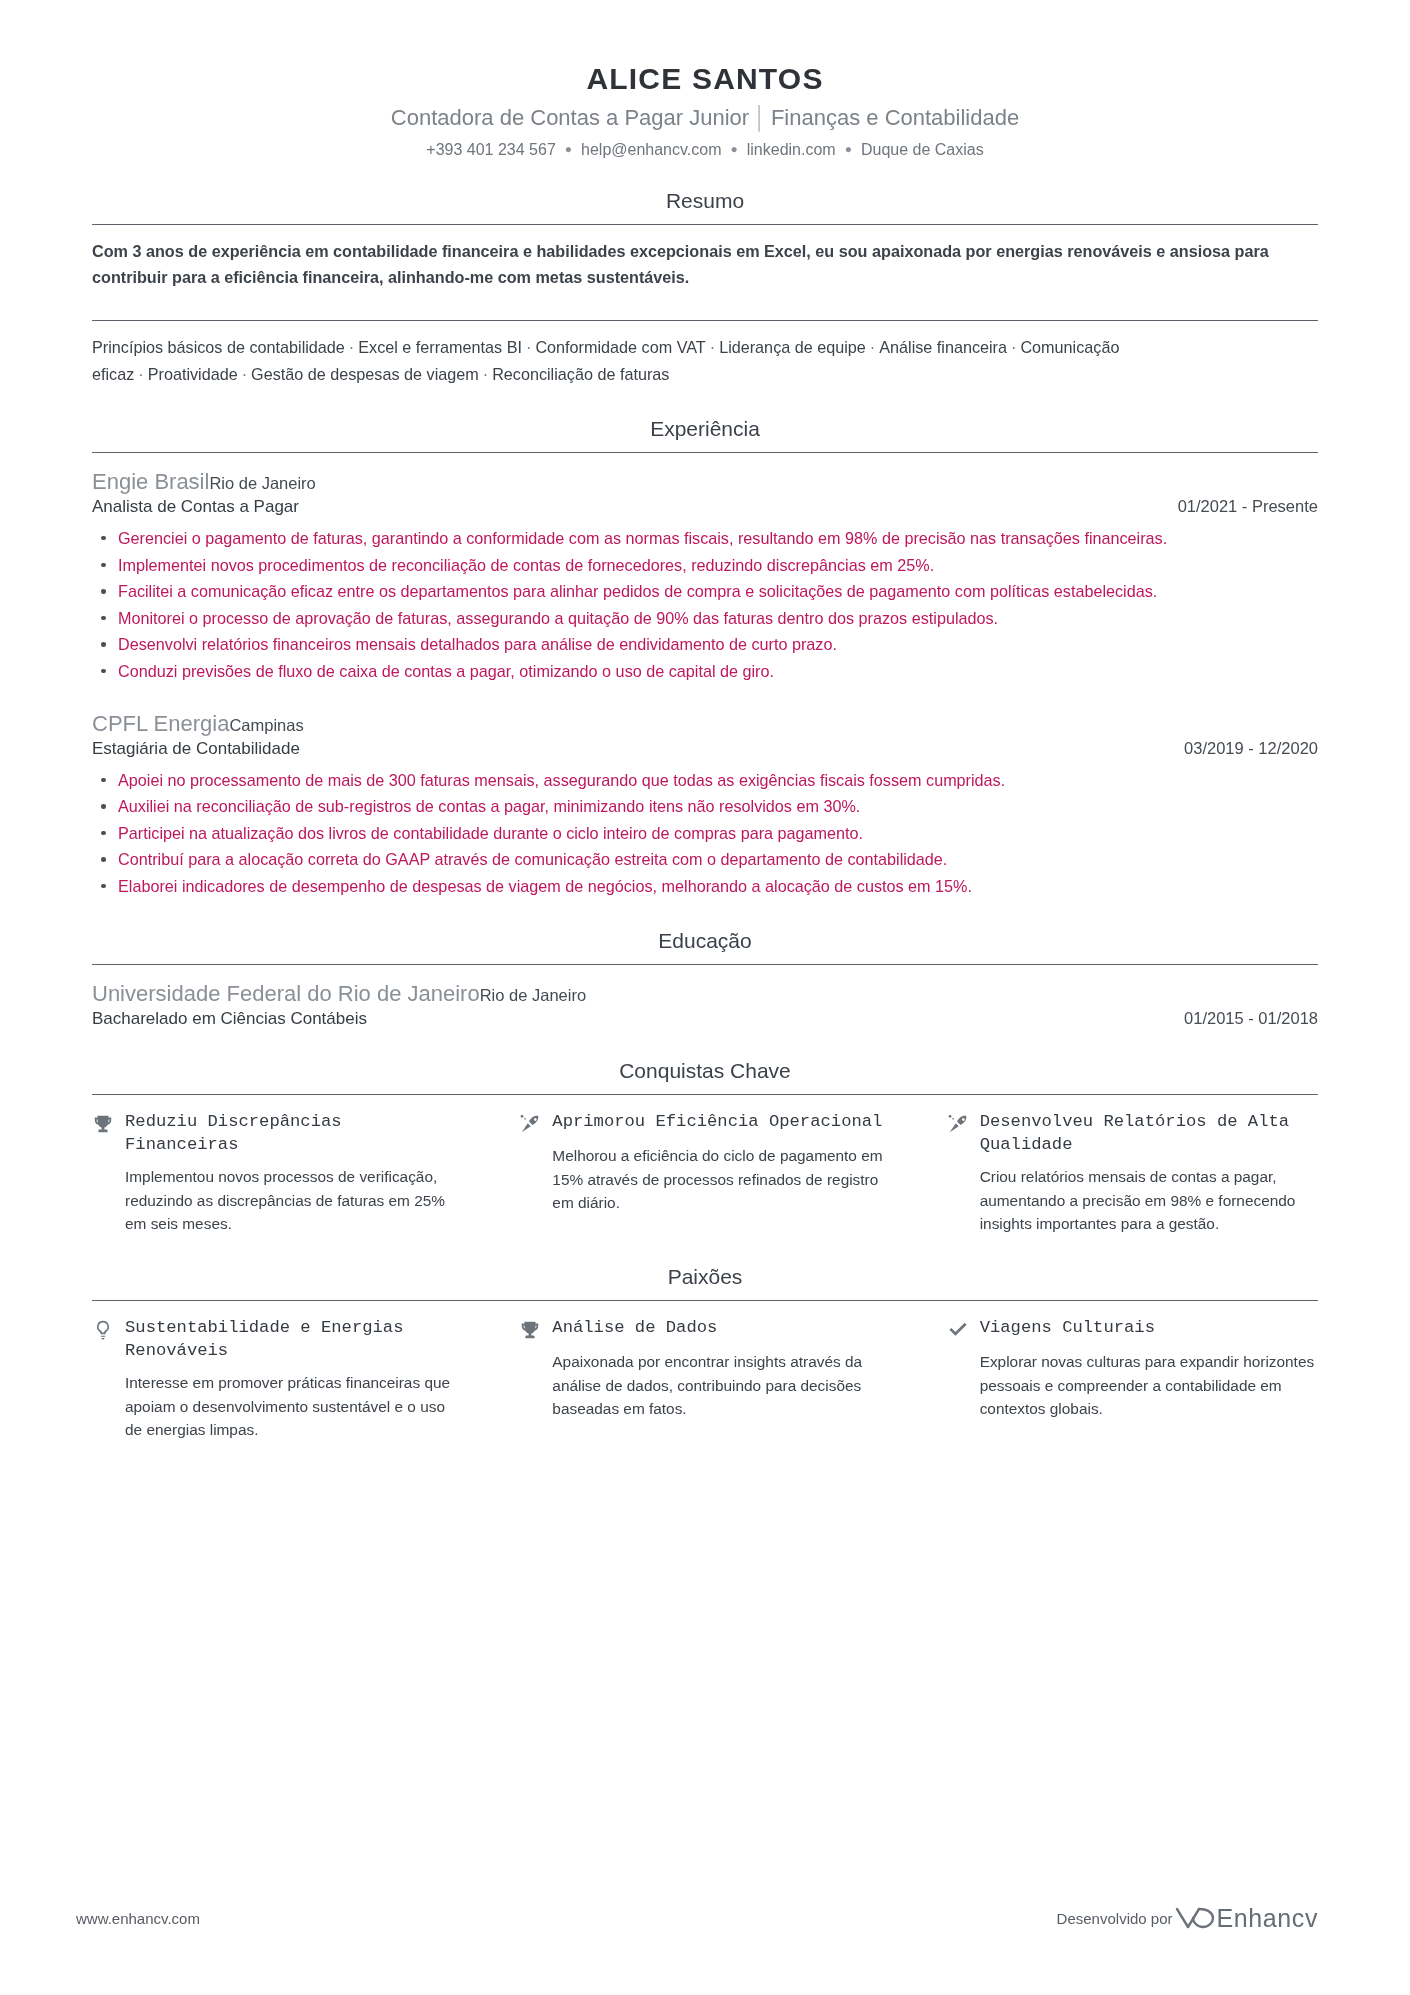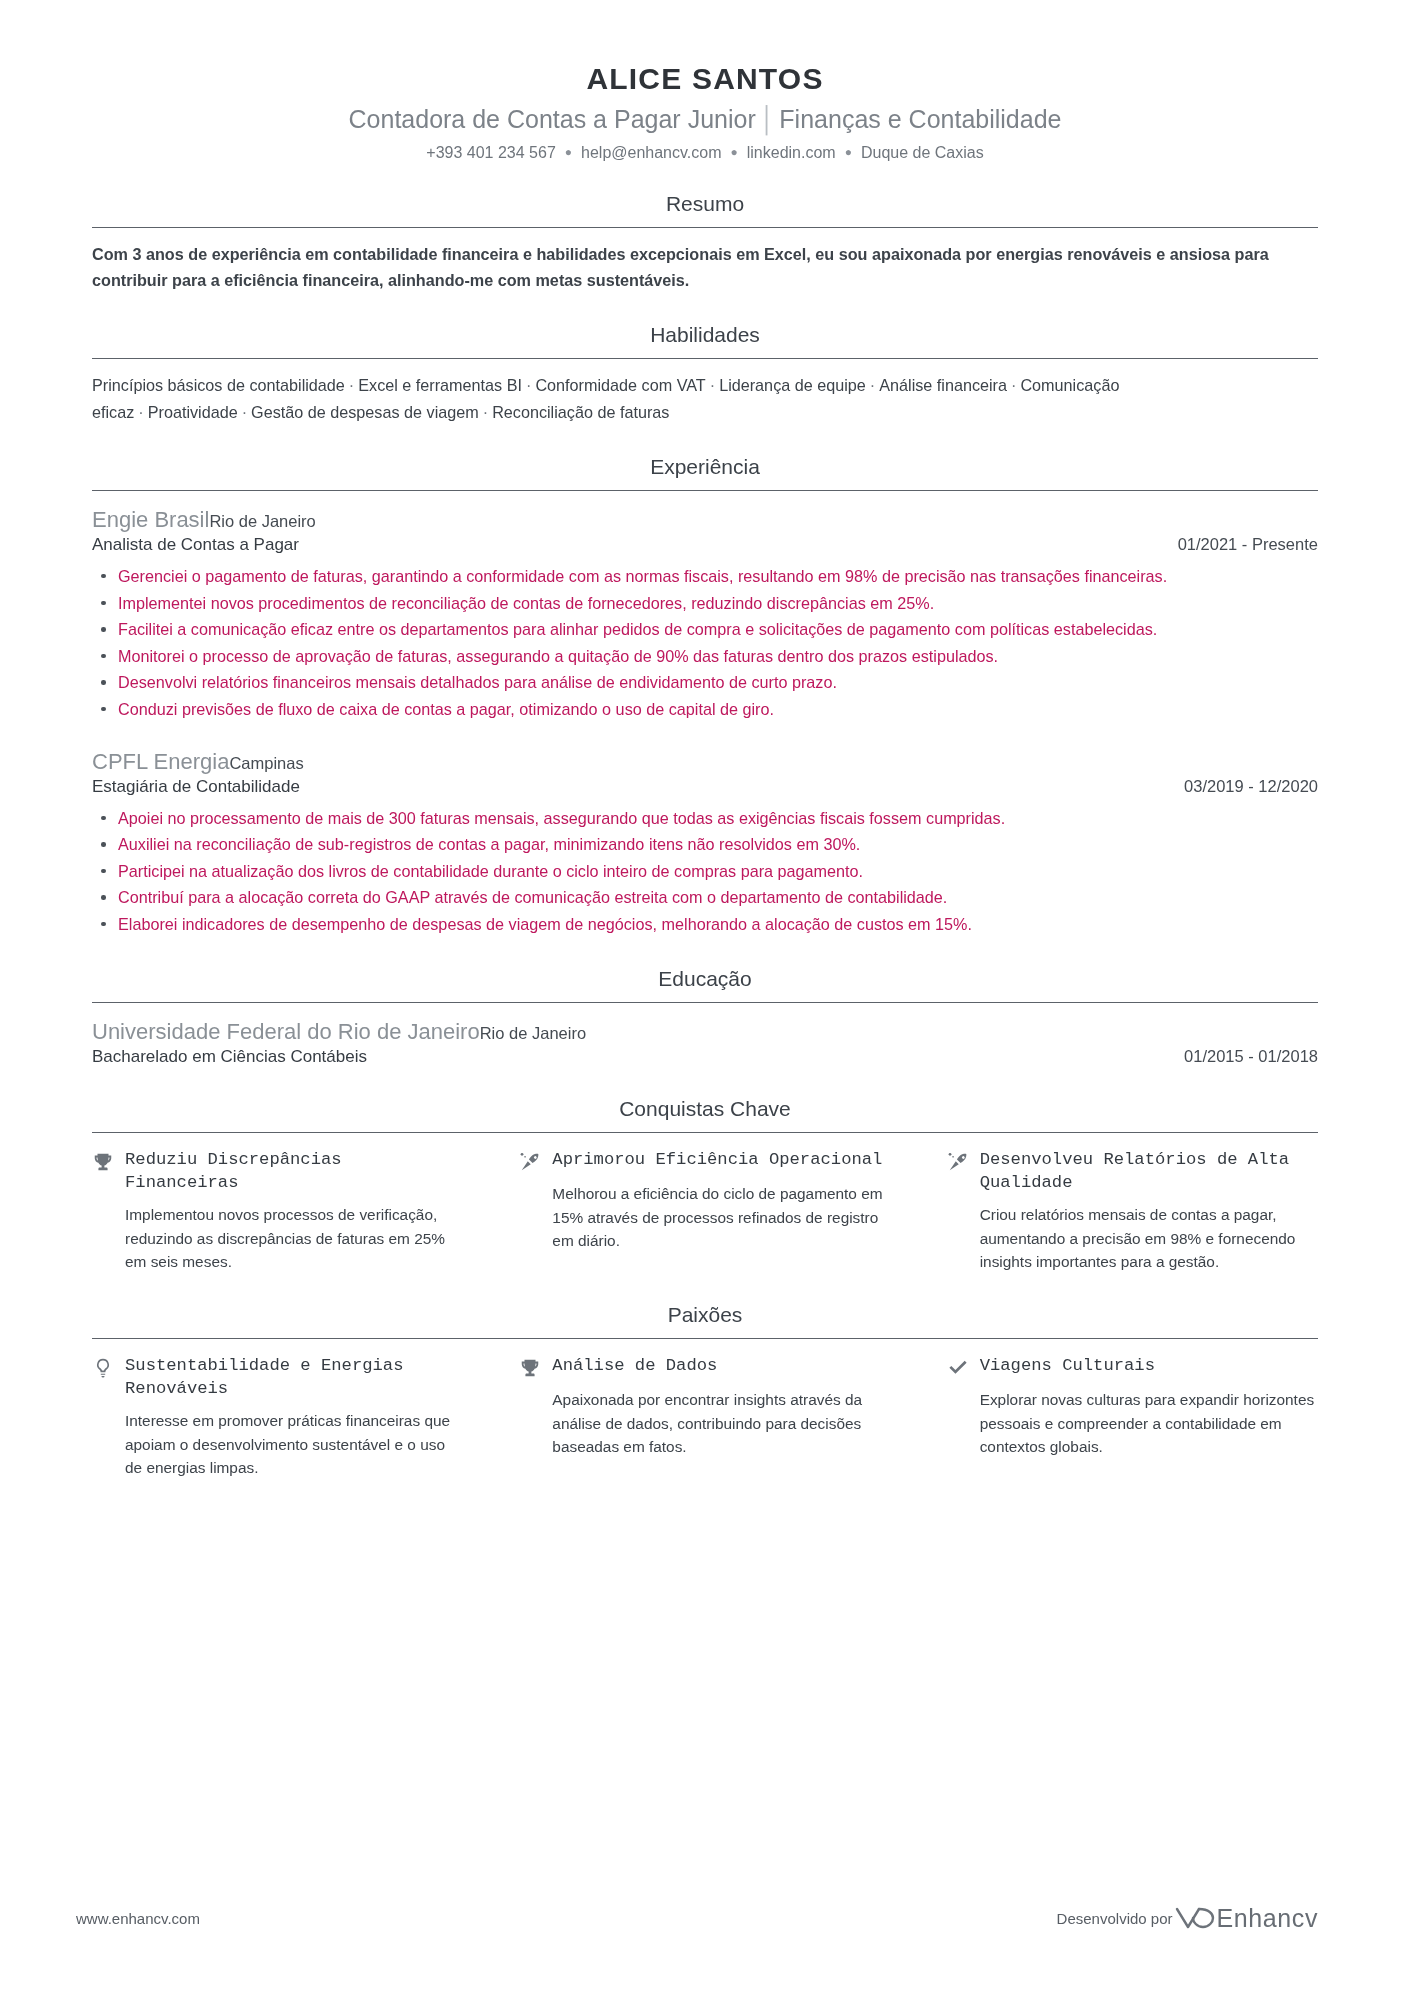--- a/index.html
+++ b/index.html
@@ -24,21 +24,21 @@
   
   .name {
     text-align:center;
     font-size:30px;
     font-weight:bold;
     letter-spacing:1.2px;
     color:#2f3338;
   }
   .headline {
     text-align:center;
-    font-size:25px;
+    font-size:22px;
     color:#7c8289;
     margin-top:9px;
     font-weight:400;
   }
   .headline .divider { color:#b9bec3; padding:0 4px; font-weight:300; }
   .contact {
     text-align:center;
     font-size:16px;
     color:#6f757c;
     margin-top:10px;
@@ -191,21 +191,20 @@
     </div>
   </div>
 
   <div class="section">
     <div class="section-title">Resumo</div>
     <div class="rule"></div>
     <div class="body-text">Com 3 anos de experiência em contabilidade financeira e habilidades excepcionais em Excel, eu sou apaixonada por energias renováveis e ansiosa para contribuir para a eficiência financeira, alinhando-me com metas sustentáveis.</div>
   </div>
 
   <div class="section">
-    <div class="section-title">Habilidades</div>
     <div class="rule"></div>
     <div class="skills" id="skills-list"><span>Princípios básicos de contabilidade</span><span class="dot">·</span><span>Excel e ferramentas BI</span><span class="dot">·</span><span>Conformidade com VAT</span><span class="dot">·</span><span>Liderança de equipe</span><span class="dot">·</span><span>Análise financeira</span><span class="dot">·</span><span>Comunicação eficaz</span><span class="dot">·</span><span>Proatividade</span><span class="dot">·</span><span>Gestão de despesas de viagem</span><span class="dot">·</span><span>Reconciliação de faturas</span></div>
   </div>
 
   <div class="section">
     <div class="section-title">Experiência</div>
     <div class="rule"></div>
     <div id="experience-entries">
         <div class="entry">
           <div class="entry-row">

